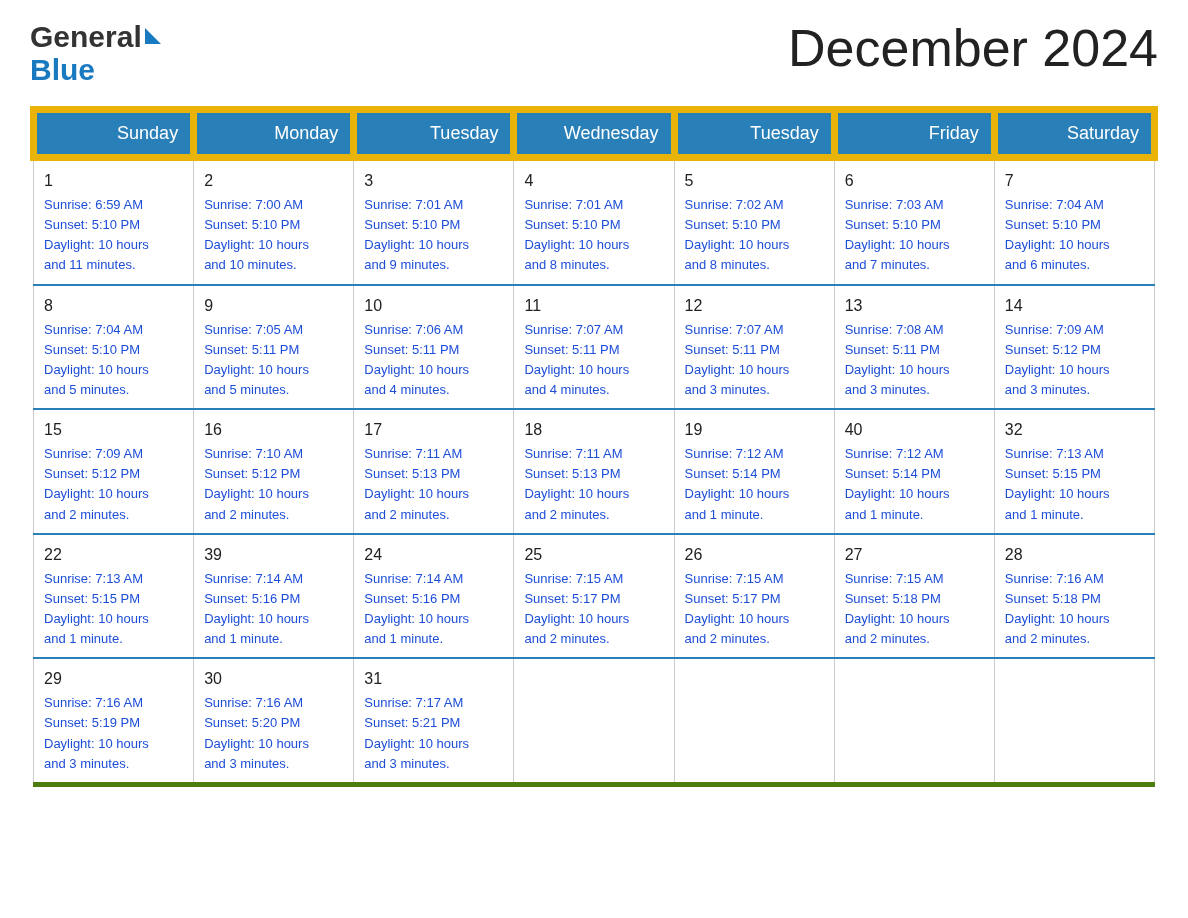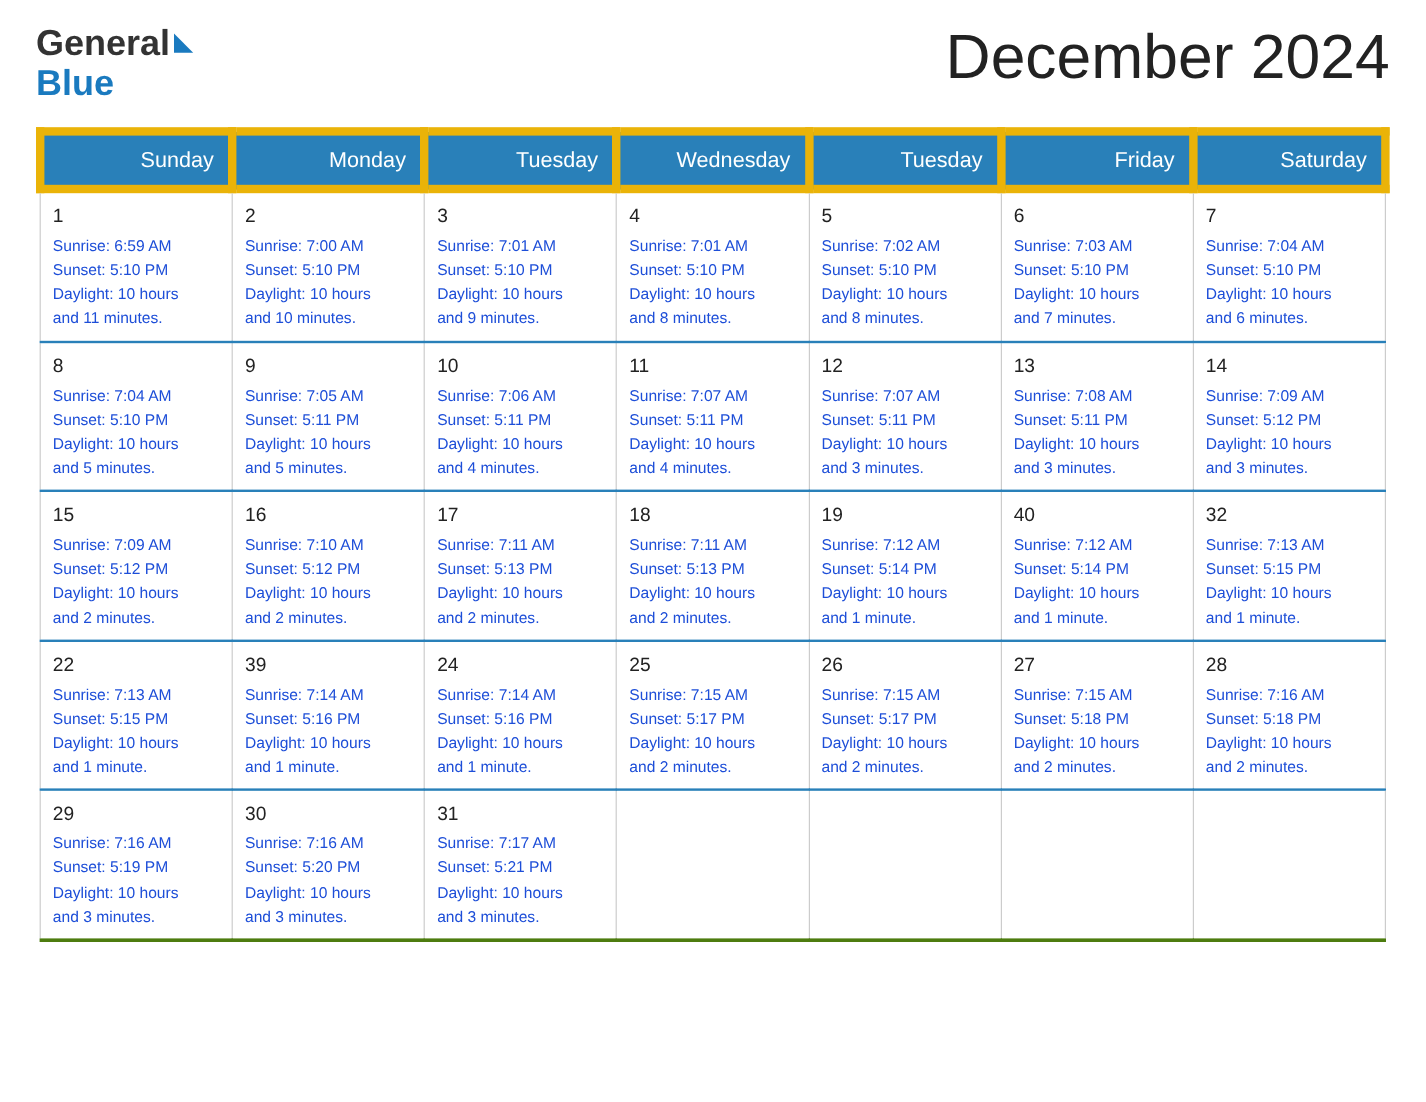--- a/index.html
+++ b/index.html
@@ -63,21 +63,21 @@
     }
     .day-info {
       font-size: 13px;
       color: #1d4ed8;
       line-height: 1.55;
     }
     .calendar-table tr {
       border-bottom: 2px solid #2980b9;
     }
     .calendar-table tbody tr:last-child {
-      border-bottom: 3px solid #4d7c0f;
+      border-bottom: 5px solid #4d7c0f;
     }
     .empty-cell {
       background: #fff;
     }
     .logo-wrapper {
       display: flex;
       flex-direction: column;
       line-height: 1.1;
     }
     .logo-line1 {

